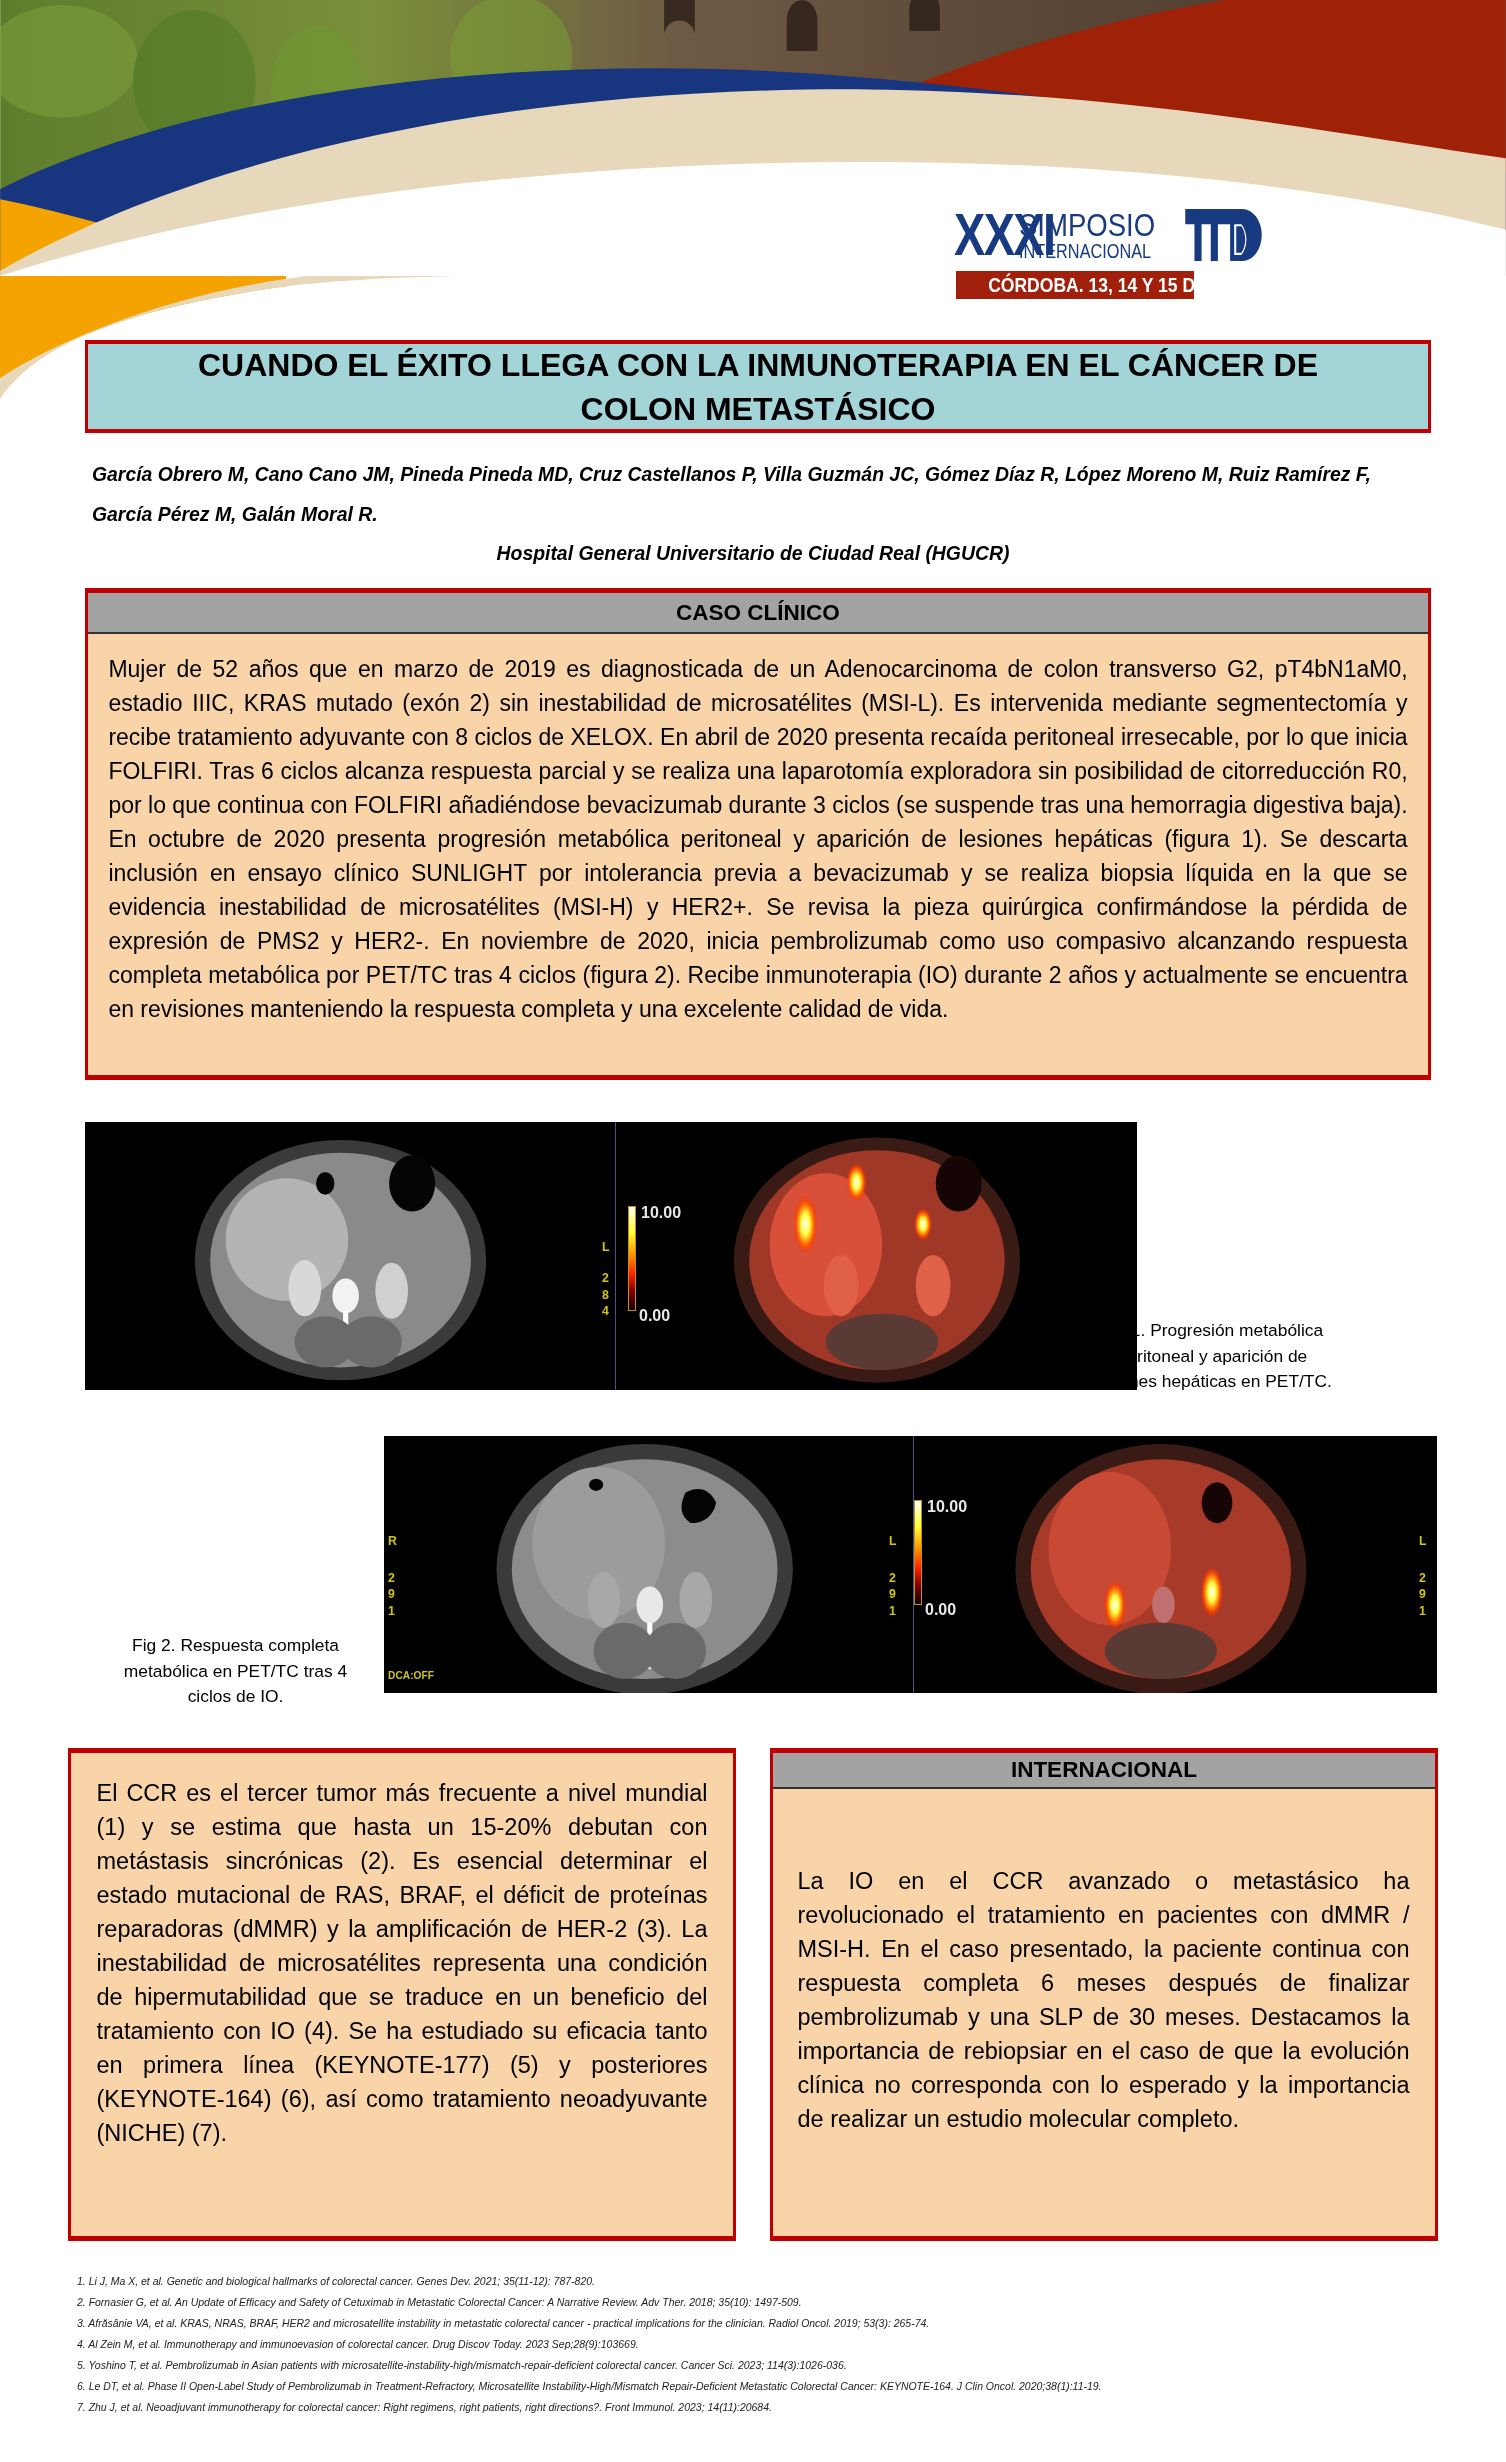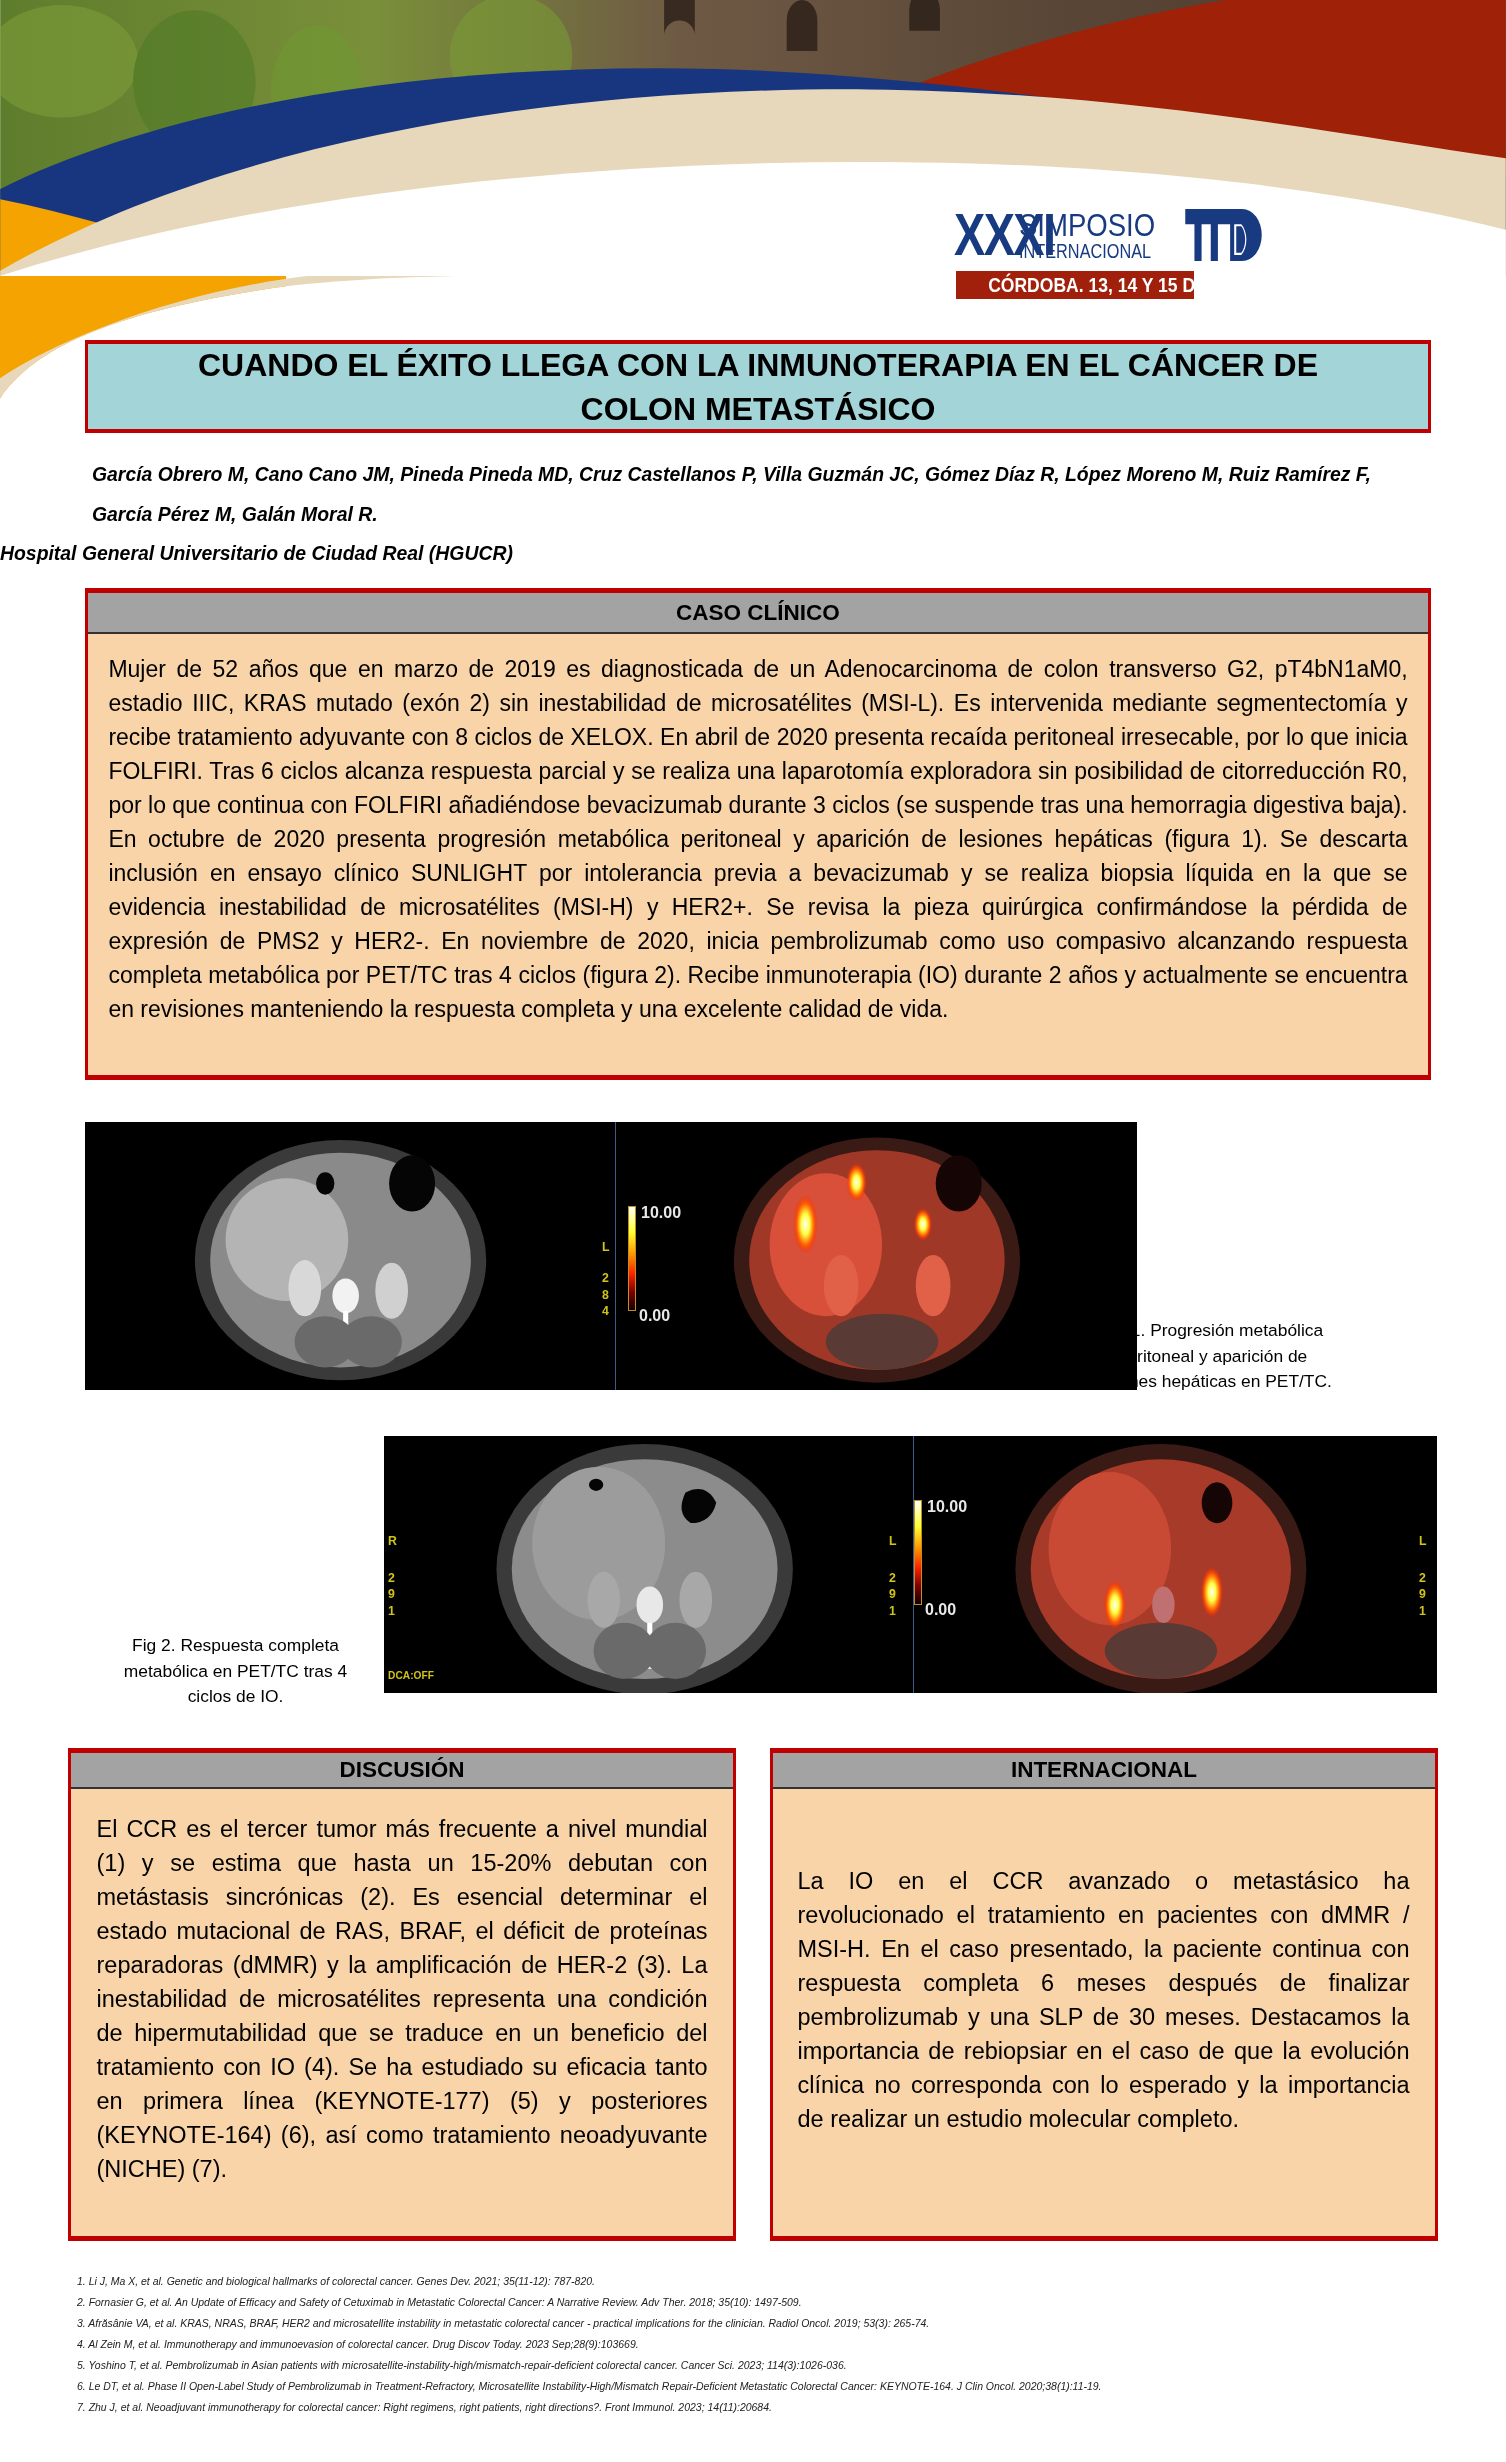--- a/index.html
+++ b/index.html
@@ -19,21 +19,21 @@
     .logo-date { position: absolute; left: 2px; top: 62px; width: 238px; height: 28px; background: #a0200b; color: #fff;
       font-weight: 700; font-size: 20.4px; line-height: 28px; text-align: center; white-space: nowrap; }
     .logo-date span { display: inline-block; transform: scaleX(0.86); transform-origin: center; }
 
     
     #title-box { position: absolute; left: 85px; top: 340px; width: 1346px; height: 93px; background: #a2d4d8;
       border: 4.1px solid #c00000; border-left-width: 3.1px; border-right-width: 3.1px; display: flex; align-items: center; justify-content: center; }
     #title-box h1 { font-size: 32px; font-weight: 700; text-align: center; line-height: 44px; width: 1175px; }
 
     #authors { position: absolute; left: 92px; top: 454px; width: 1339px; font-size: 19.4px; font-style: italic; font-weight: 700; line-height: 40px; }
-    #institution { position: absolute; left: 0; top: 542px; width: 1506px; font-size: 19.4px; font-style: italic; font-weight: 700; }
+    #institution { position: absolute; left: 0; top: 542px; width: 1506px; text-align: center; font-size: 19.4px; font-style: italic; font-weight: 700; }
 
     
     .section { position: absolute; background: #f8d4a8; border: 3.1px solid #c00000; border-top-width: 5.1px; border-bottom-width: 5.1px; }
     .section .sec-header { background: #a3a3a3; border-bottom: 2px solid #333; text-align: center; font-weight: 700; font-size: 22.5px; display: flex; align-items: center; justify-content: center; }
     .section .sec-body { font-size: 23.5px; line-height: 34px; text-align: justify; }
 
     #caso { left: 85px; top: 588px; width: 1346px; height: 492px; }
     #caso .sec-header { height: 41px; }
     #caso .sec-body { padding: 18.4px 20.4px 0 20.4px; font-size: 23px; }
 
@@ -225,21 +225,20 @@
     <ellipse cx="370" cy="420" rx="110" ry="55" fill="#5a3a34"></ellipse>
   </svg>
   <div class="ovl" style="left:1035px; top:97px;">L</div>
   <div class="ovl" style="left:1035px; top:134px;">2</div>
   <div class="ovl" style="left:1035px; top:150px;">9</div>
   <div class="ovl" style="left:1035px; top:167px;">1</div>
 </div>
 <p id="fig2-caption" class="caption">Fig 2. Respuesta completa metabólica en PET/TC tras 4 ciclos de IO.</p>
 
 <section id="discusion" class="section">
-  <div class="sec-header">DISCUSIÓN</div>
   <p class="sec-body">El CCR es el tercer tumor más frecuente a nivel mundial (1) y se estima que hasta un 15-20% debutan con metástasis sincrónicas (2). Es esencial determinar el estado mutacional de RAS, BRAF, el déficit de proteínas reparadoras (dMMR) y la amplificación de HER-2 (3). La inestabilidad de microsatélites representa una condición de hipermutabilidad que se traduce en un beneficio del tratamiento con IO (4). Se ha estudiado su eficacia tanto en primera línea (KEYNOTE-177) (5) y posteriores (KEYNOTE-164) (6), así como tratamiento neoadyuvante (NICHE) (7).</p>
 </section>
 
 <section id="conclusiones" class="section">
   <div class="sec-header">INTERNACIONAL</div>
   <p class="sec-body">La IO en el CCR avanzado o metastásico ha revolucionado el tratamiento en pacientes con dMMR / MSI-H. En el caso presentado, la paciente continua con respuesta completa 6 meses después de finalizar pembrolizumab y una SLP de 30 meses. Destacamos la importancia de rebiopsiar en el caso de que la evolución clínica no corresponda con lo esperado y la importancia de realizar un estudio molecular completo.</p>
 </section>
 
 <ol id="references">
   <li>1. Li J, Ma X, et al. Genetic and biological hallmarks of colorectal cancer. Genes Dev. 2021; 35(11-12): 787-820.</li>

